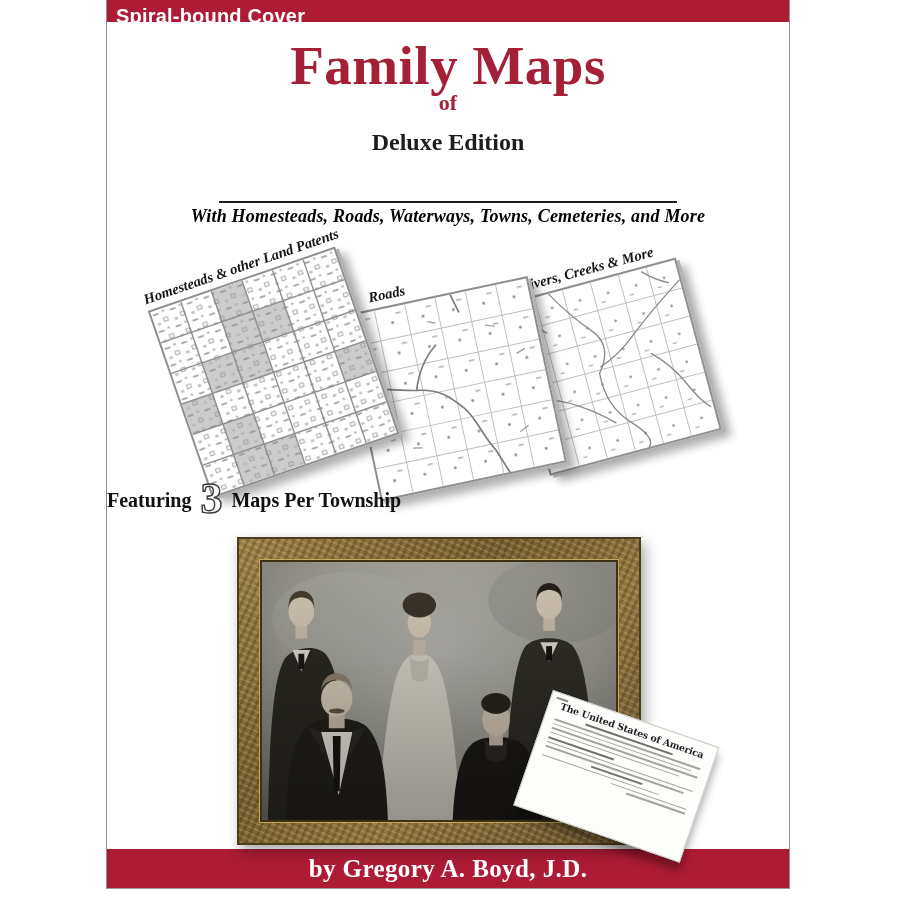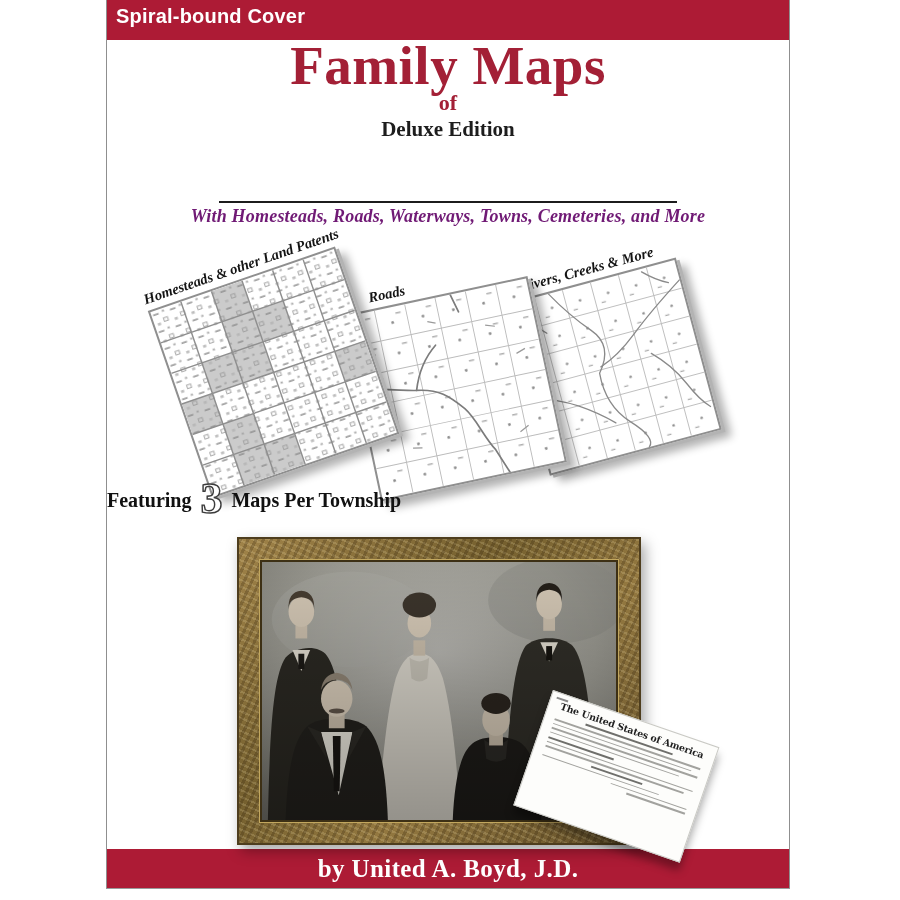--- a/index.html
+++ b/index.html
@@ -7,38 +7,38 @@
     width:900px;height:900px;background:#ffffff;position:relative;overflow:hidden;
     font-family:"Liberation Serif", serif;
   }
   
   .cover{
     position:absolute;left:106px;top:0;width:684px;height:889px;background:#fff;
     border-left:1px solid #8f8f8f;border-right:1px solid #8f8f8f;border-bottom:1px solid #9a9a9a;
     box-sizing:border-box;
   }
   .band{position:absolute;left:0;right:0;background:#ad1b35;}
-  .band.top{top:0;height:40px;}
+  .band.top{top:0;height:22px;}
   .band.bottom{bottom:0;height:39px;text-align:center;}
   .format-label{
     font-family:"Liberation Sans", sans-serif;font-size:20px;font-weight:600;color:#fff;
     line-height:33px;padding-left:9px;display:inline-block;letter-spacing:.2px;
   }
   .author-line{
     color:#fff;font-size:25px;font-weight:bold;line-height:39px;letter-spacing:.4px;
   }
   
   .title-wrap{position:absolute;left:0;right:0;top:38px;text-align:center;color:#a32036;}
   .t1{font-size:55px;font-weight:bold;line-height:56px;margin:0;letter-spacing:.5px;}
   .t-of{font-size:22px;font-weight:bold;line-height:18px;margin:0;}
   .t2{font-size:47px;font-weight:bold;line-height:48px;margin:0;letter-spacing:.5px;}
-  .t-ed{font-size:21px;font-weight:bold;line-height:30px;margin-top:2px;color:#1d1d1d;}
+  .t-ed{font-size:24px;font-weight:bold;line-height:30px;margin-top:15px;color:#1d1d1d;}
   .rule{position:absolute;left:50%;top:201px;width:458px;height:2px;background:#1c1c1c;transform:translateX(-50%);}
   .tagline{
-    position:absolute;left:0;right:0;top:206px;text-align:center;color:#701a75;
+    position:absolute;left:0;right:0;top:206px;text-align:center;color:#000000;
     font-size:18px;font-style:italic;font-weight:600;letter-spacing:.2px;
   }
   
   .map{position:absolute;}
   .map .maplabel{
     font-size:14.5px;font-weight:bold;font-style:italic;color:#141414;
     white-space:nowrap;height:22px;line-height:20px;text-align:center;
   }
   .map .grid{
     background:#fff;border:2px solid #8f8f8f;box-sizing:border-box;
@@ -275,16 +275,16 @@
     <div class="dl w45 dark"></div>
     <div class="dl w100"></div>
     <div class="dl w95"></div>
     <div class="dl c w35 dark"></div>
     <div class="dl w80"></div>
     <div class="dl r w52"></div>
     <div class="dl r w40"></div>
   </div>
 
   <div class="band bottom">
-    <span class="author-line">by United A. Boyd, J.D.</span>
+    <span class="author-line">by Gregory A. Boyd, J.D.</span>
   </div>
 
 </div>
 
 </body></html>

